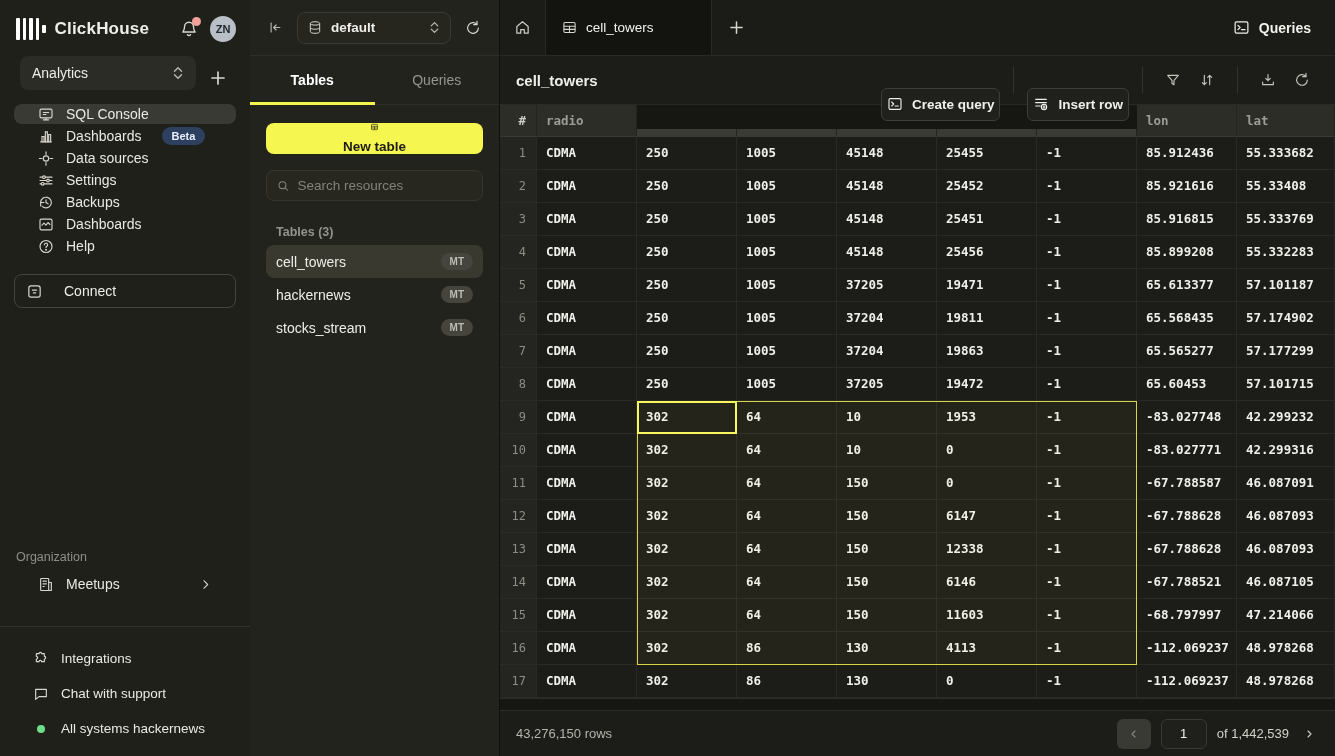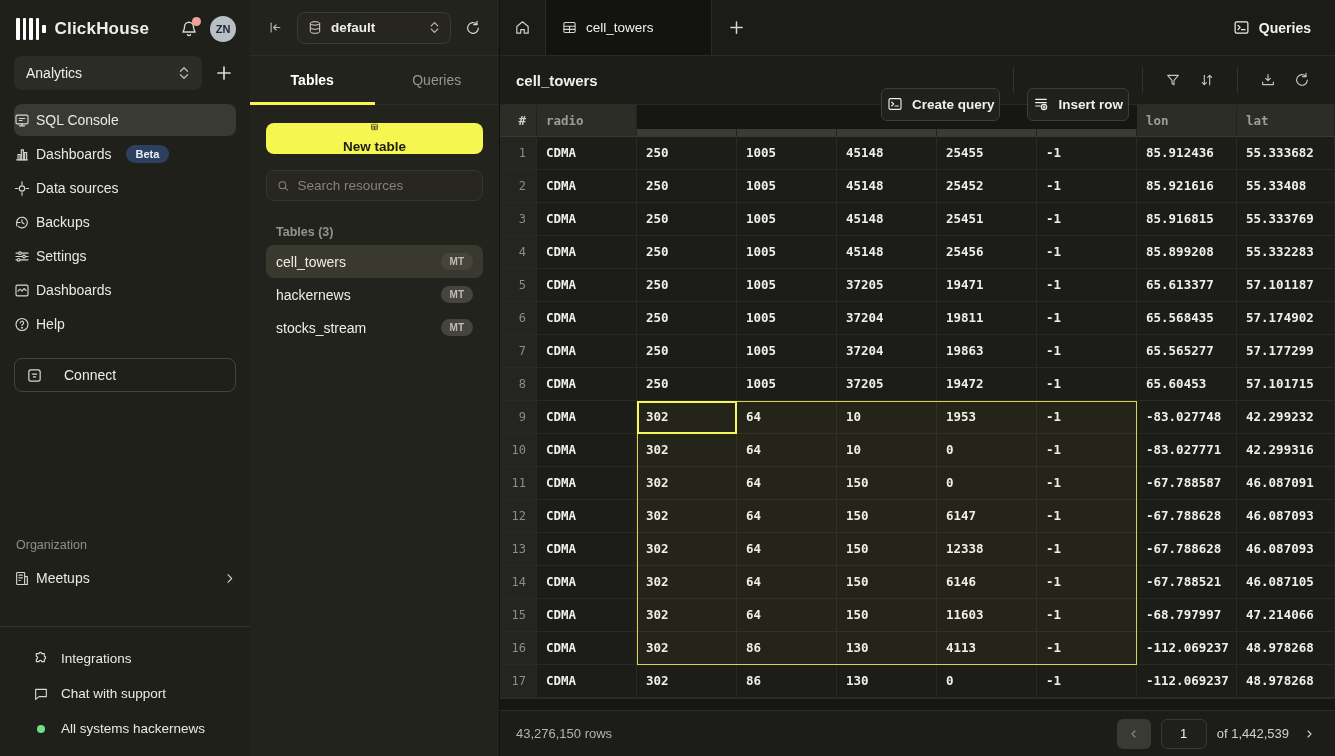--- a/index.html
+++ b/index.html
@@ -12,28 +12,28 @@
   .side-top { display:flex; align-items:center; padding:16px 14px 14px 16px; }
   .logo { display:flex; align-items:center; gap:3px; height:24px; }
   .logo .bar { width:3.5px; height:22px; background:#fff; border-radius:1px; }
   .logo .nub { width:3.5px; height:8px; background:#fff; border-radius:1px; }
   .brand { font-size:17px; font-weight:700; margin-left:9px; letter-spacing:.2px; }
   .side-top .spacer { flex:1; }
   .bell-wrap { position:relative; margin-right:12px; cursor:pointer; }
   .bell-dot { position:absolute; top:-3px; right:-3px; width:9px; height:9px; border-radius:50%; background:#f2a09b; }
   .avatar { width:26px; height:26px; border-radius:50%; background:#b9bfc7; color:#22272e;
     font-size:11px; font-weight:700; display:flex; align-items:center; justify-content:center; }
-  .ws-row { display:flex; align-items:center; gap:10px; padding:0 14px; margin-bottom:14px; }
+  .ws-row { display:flex; align-items:flex-end; gap:10px; padding:0 20px; margin-bottom:14px; }
   .ws-select { flex:1; height:34px; background:#2c2c27; border-radius:8px; display:flex;
     align-items:center; padding:0 12px; font-size:14px; cursor:pointer; }
   .ws-select .lbl { flex:1; }
   .icon-btn { background:none; border:none; color:#cfcfc8; cursor:pointer; display:flex;
     align-items:center; justify-content:center; padding:4px; }
   nav.side-nav { display:flex; flex-direction:column; gap:2px; padding:0 14px; }
-  .nav-item { display:flex; align-items:center; gap:6px; height:32px; padding:0 0;
+  .nav-item { display:flex; align-items:center; gap:12px; height:20px; padding:0 24px;
     border-radius:8px; font-size:14px; color:#e9e9e4; cursor:pointer; }
   .nav-item.active { background:#3a3a34; }
   .nav-item .ni-icon { display:flex; width:16px; justify-content:center; color:#d7d7d0; }
   .badge-beta { margin-left:8px; background:#2e4060; color:#e9eefb; font-size:11px; font-weight:700;
     padding:3px 10px; border-radius:10px; }
   .connect-btn { margin:18px 14px 0 14px; height:34px; border:1px solid #45453f; border-radius:8px;
     background:none; color:#eeeee9; font-size:14px; display:flex; align-items:center; gap:21px;
     padding:0 11px; cursor:pointer; }
   .side-spacer { flex:1; }
   .org-label { padding:0 16px; font-size:12.5px; color:#8f8f88; margin-bottom:10px; }
@@ -199,38 +199,38 @@
         <span class="ni-icon">
             <svg width="17" height="17" viewBox="0 0 24 24" fill="none" stroke="currentColor" stroke-width="1.7" stroke-linecap="round">
               <circle cx="12" cy="12" r="4"></circle>
               <path d="M12 2v4M12 18v4M2 12h4M18 12h4"></path>
             </svg>
           </span>
         <span>Data sources</span>
       </div>
       <div class="nav-item">
         <span class="ni-icon">
-            <svg width="17" height="17" viewBox="0 0 24 24" fill="none" stroke="currentColor" stroke-width="1.7" stroke-linecap="round" stroke-linejoin="round">
-              <path d="M4 12a8 8 0 1 1 2.3 5.7"></path>
-              <path d="M4 17v-5h5"></path>
-              <path d="M12 8v4l3 2"></path>
-            </svg>
-          </span>
-        <span>Backups</span>
-      </div>
-      <div class="nav-item">
-        <span class="ni-icon">
             <svg width="17" height="17" viewBox="0 0 24 24" fill="none" stroke="currentColor" stroke-width="1.7" stroke-linecap="round">
               <path d="M3 7h18M3 12h18M3 17h18"></path>
               <circle cx="9" cy="7" r="2" fill="#20201b"></circle>
               <circle cx="15" cy="12" r="2" fill="#20201b"></circle>
               <circle cx="7" cy="17" r="2" fill="#20201b"></circle>
             </svg>
           </span>
         <span>Settings</span>
+      </div>
+      <div class="nav-item">
+        <span class="ni-icon">
+            <svg width="17" height="17" viewBox="0 0 24 24" fill="none" stroke="currentColor" stroke-width="1.7" stroke-linecap="round" stroke-linejoin="round">
+              <path d="M4 12a8 8 0 1 1 2.3 5.7"></path>
+              <path d="M4 17v-5h5"></path>
+              <path d="M12 8v4l3 2"></path>
+            </svg>
+          </span>
+        <span>Backups</span>
       </div>
       <div class="nav-item">
         <span class="ni-icon">
             <svg width="17" height="17" viewBox="0 0 24 24" fill="none" stroke="currentColor" stroke-width="1.7" stroke-linecap="round" stroke-linejoin="round">
               <rect x="3" y="4" width="18" height="16" rx="2"></rect>
               <path d="M6 13l3-3 3 3 3-4 3 3"></path>
             </svg>
           </span>
         <span>Dashboards</span>
       </div>

